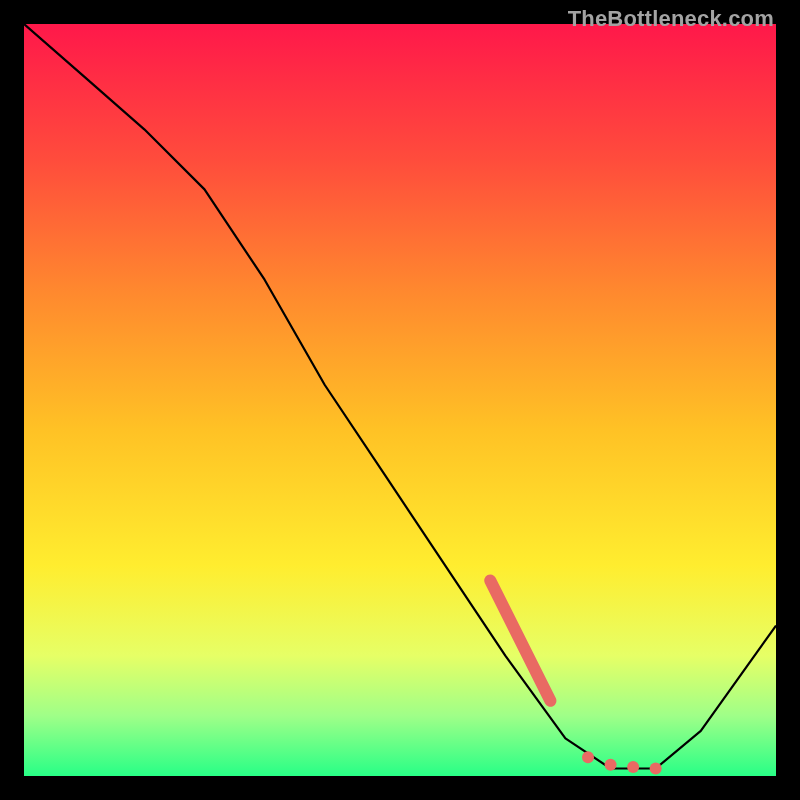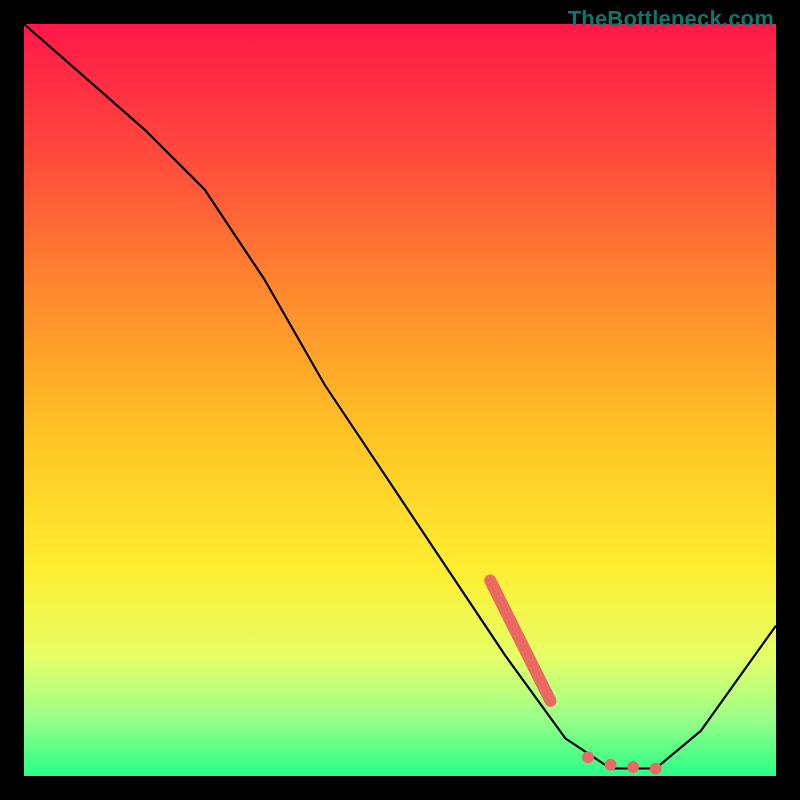--- a/index.html
+++ b/index.html
@@ -25,21 +25,21 @@
     width: 752px;
     height: 752px;
   }
   .watermark {
     position: absolute;
     top: 6px;
     right: 26px;
     font-family: Arial, Helvetica, sans-serif;
     font-size: 22px;
     font-weight: 600;
-    color: #0f766e;
+    color: #a3a3a3;
     letter-spacing: 0.2px;
   }
   svg .curve {
     fill: none;
     stroke: #000000;
     stroke-width: 2.2;
     stroke-linejoin: round;
   }
   svg .highlight-seg {
     stroke: #e96a63;

